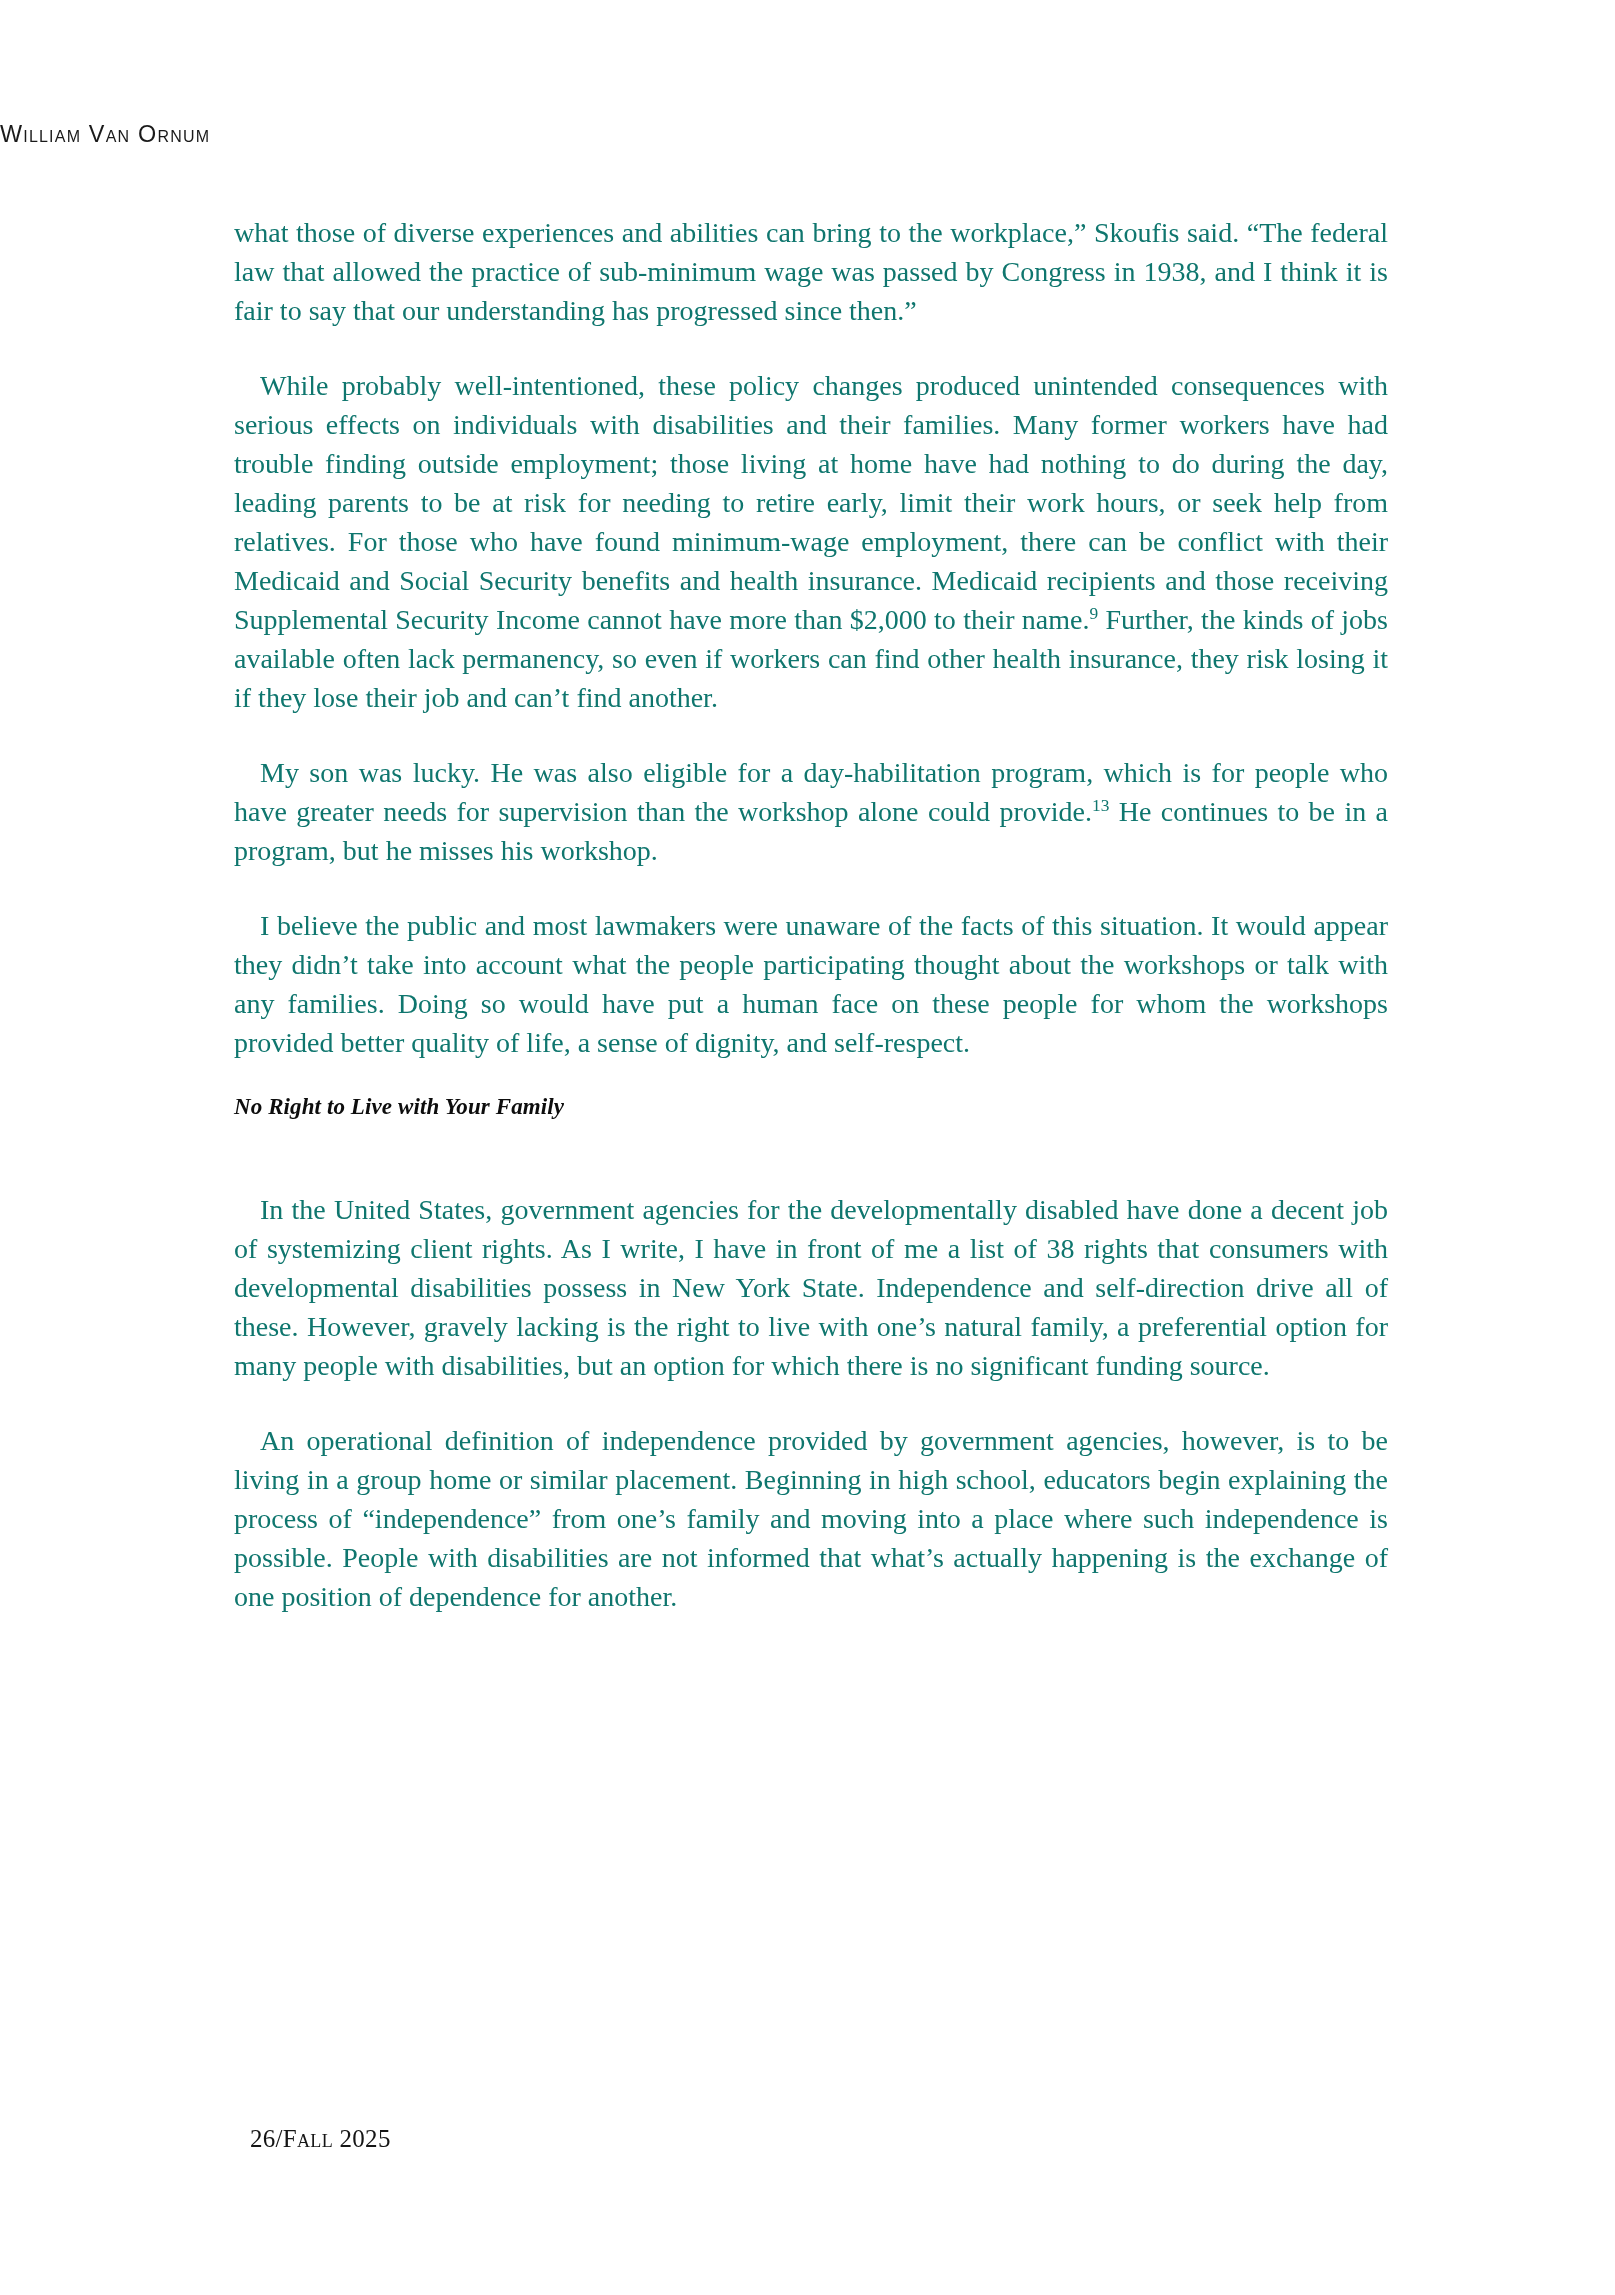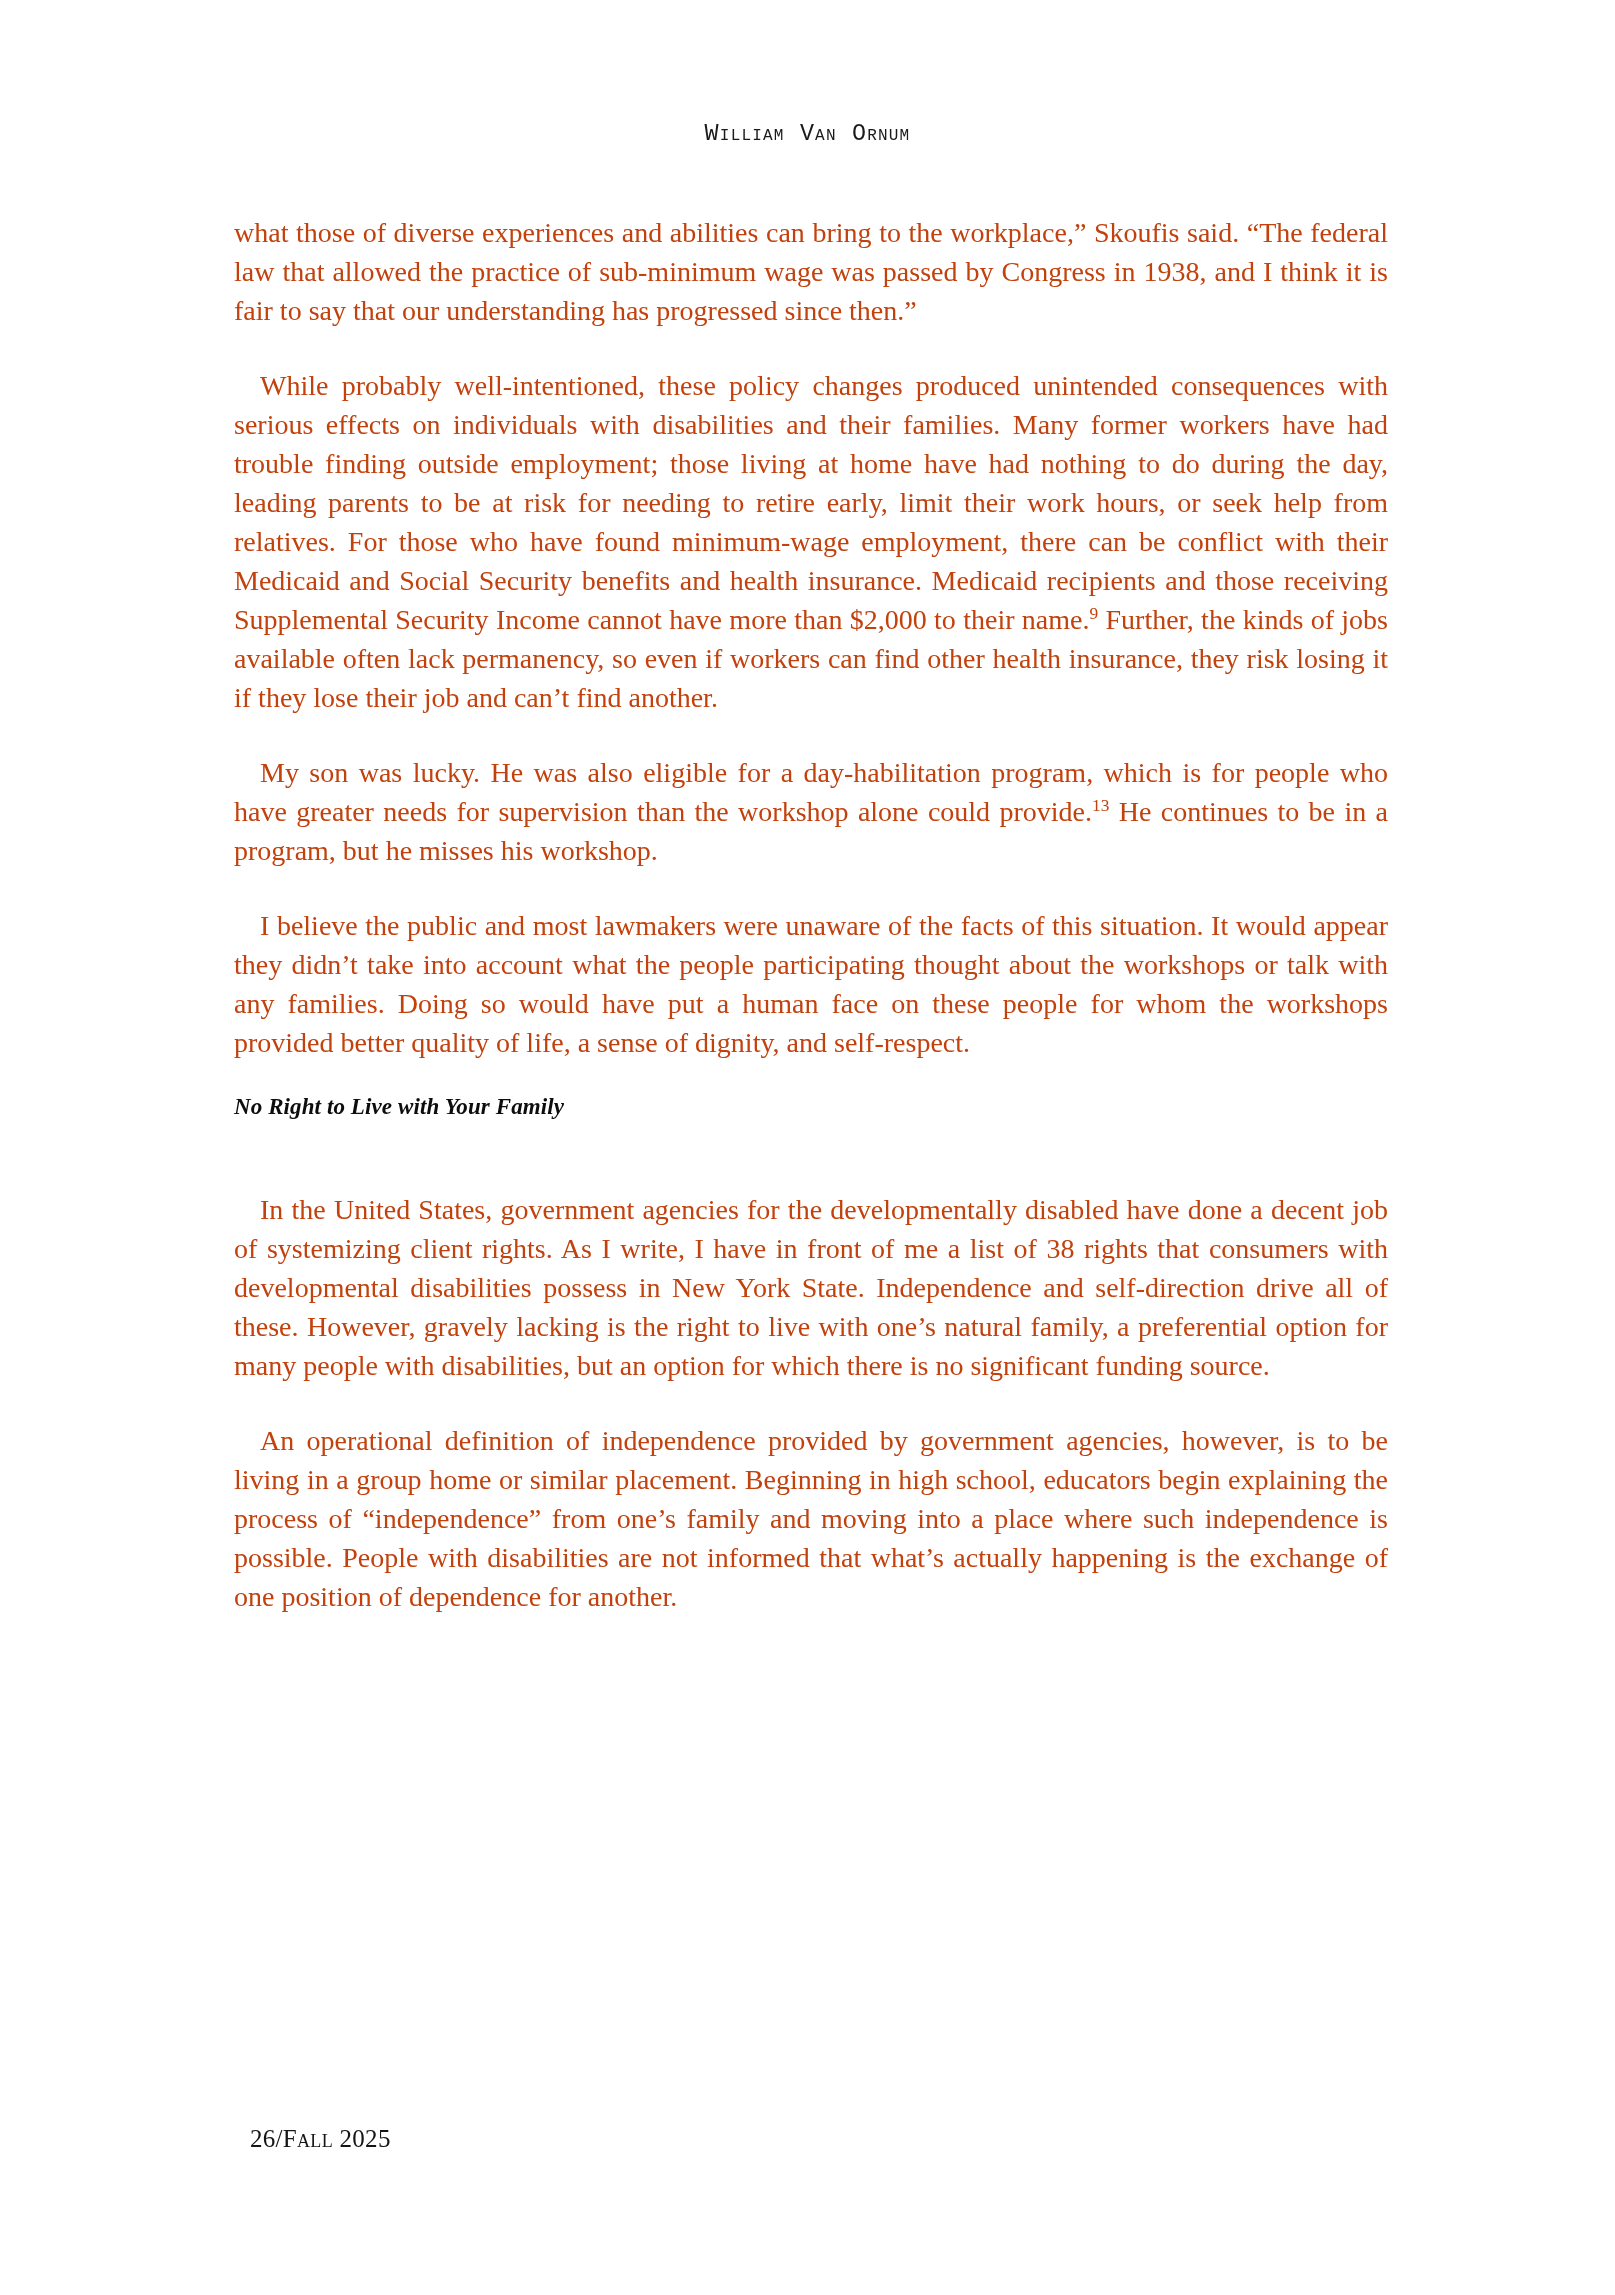--- a/index.html
+++ b/index.html
@@ -17,43 +17,43 @@
     color: #111111;
     overflow: hidden;
   }
 
   
   .running-head {
     position: absolute;
     top: 121px;
     left: 0;
     width: 1615px;
-    text-align: center;
-    font-family: Liberation Mono, monospace;
+    text-align: left;
+    font-family: Liberation Sans, sans-serif;
     font-size: 23.4px;
     letter-spacing: 1.2px;
     font-variant: small-caps;
     color: #1a1a1a;
   }
 
   
   .text-block {
     position: absolute;
     top: 213px;
     left: 234px;
     width: 1154px;
   }
 
   p.body {
     margin: 0;
     font-size: 28px;
     line-height: 39px;
     text-align: justify;
     text-justify: inter-word;
-    color: #c2410c;
+    color: #0f766e;
     hyphens: none;
     -webkit-hyphens: none;
   }
   p.body.indent {
     text-indent: 26px;
     margin-top: 36px;
   }
   p.body.noindent {
     text-indent: 0;
   }

